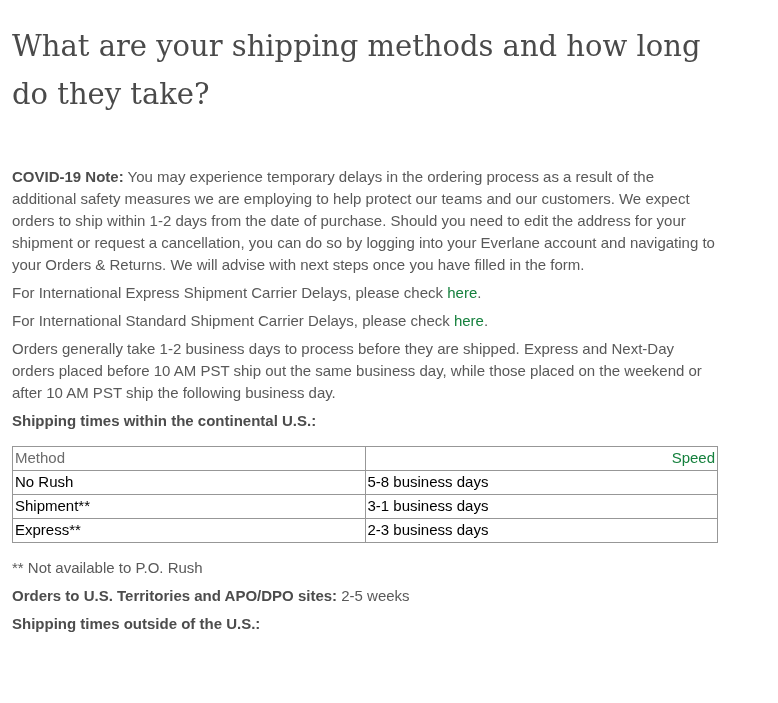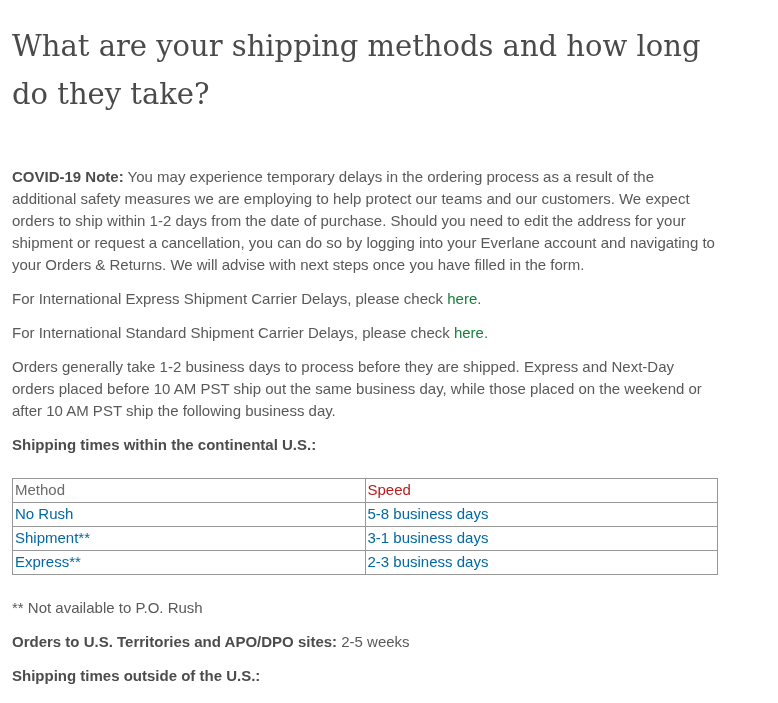--- a/index.html
+++ b/index.html
@@ -26,56 +26,57 @@
     margin: 0 0 48px 0;
   }
   .page-title .title-line {
     display: block;
     white-space: nowrap;
   }
   .para {
     font-size: 15px;
     line-height: 22px;
     color: #595959;
-    margin: 12px 0;
+    margin: 6px 0;
     max-width: 706px;
   }
   .bold {
     font-weight: bold;
     color: #4c4c4c;
   }
   .inline-link {
     color: #15803d;
     text-decoration: none;
     cursor: pointer;
   }
   table.shipping-table {
     border-collapse: collapse;
     width: 706px;
     table-layout: fixed;
-    margin: 22px 0;
+    margin: 14px 0;
   }
   table.shipping-table td,
   table.shipping-table th {
     border: 1px solid #979797;
     height: 24px;
     padding: 0 2px 1px 2px;
     font-size: 15px;
     font-weight: normal;
     text-align: left;
     vertical-align: middle;
-    color: #0369a1;
+    color: #000000;
     line-height: 22px;
   }
   table.shipping-table th.col-method {
     color: #6b6b6b;
     width: 50%;
   }
   table.shipping-table th.col-speed {
-    color: #b91c1c;
+    color: #15803d;
+    text-align: right;
   }
 </style>
 </head>
 <body>
 
 <div class="article">
 
   <h1 class="page-title">
     <span class="title-line">What are your shipping methods and how long</span>
     <span class="title-line">do they take?</span>

